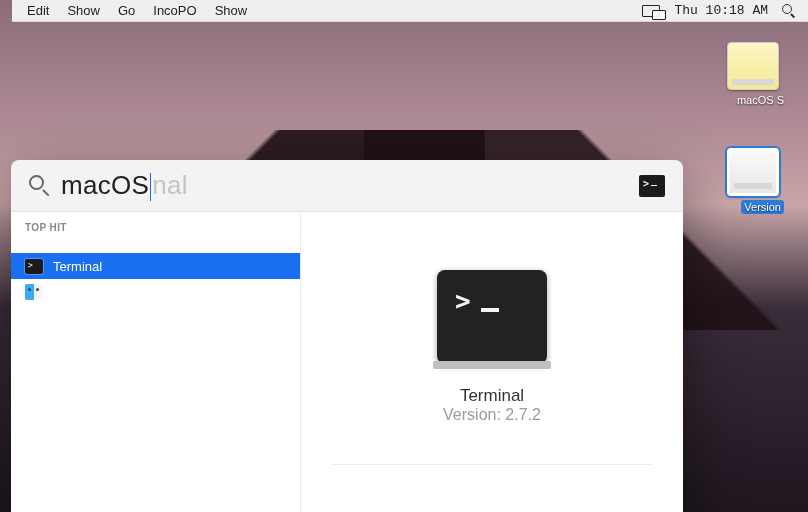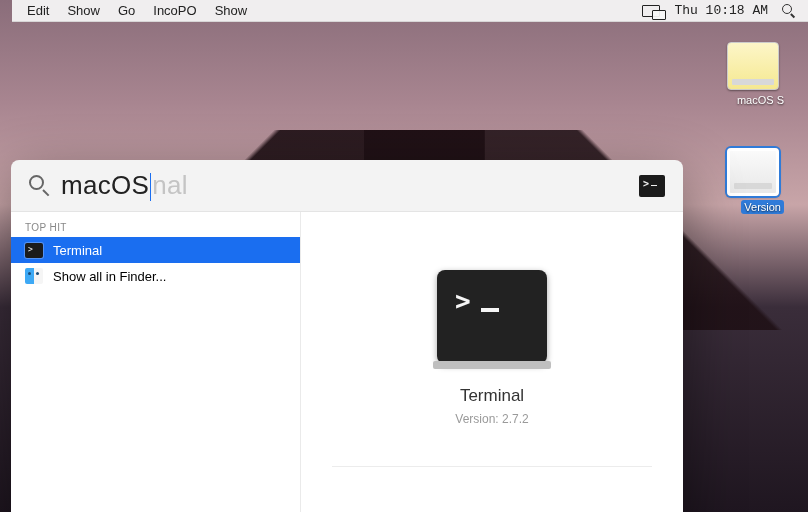--- a/index.html
+++ b/index.html
@@ -72,36 +72,36 @@
   flex:1; border:none; background:transparent; outline:none;
   font-size:26px; font-weight:300; color:#222; letter-spacing:0.3px;
 }
 .sp-input::placeholder{ color:#bcbcbc;}
 .sp-topicon { width:26px; height:22px; background:#1b1b1b; border-radius:2px; position:relative; margin-left:10px; flex-shrink:0;}
 .sp-topicon::before{ content:">"; color:#f0f0f0; font-family:monospace; font-size:10px; position:absolute; left:4px; top:3px; font-weight:bold;}
 .sp-topicon::after{ content:""; position:absolute; width:6px; height:1.5px; background:#f0f0f0; left:12px; top:10px;}
 
 .sp-body { display:flex; height:340px; }
 .sp-left { width:290px; background:#fff; border-right:1px solid #eaeaea; padding-top:4px;}
-.sp-section { font-size:10px; font-weight:400; color:#888; letter-spacing:0.4px; padding:6px 14px 4px;}
+.sp-section { font-size:10px; font-weight:700; color:#888; letter-spacing:0.4px; padding:6px 14px 20px;}
 .sp-row { display:flex; align-items:center; height:26px; padding:0 14px; font-size:13px; gap:10px; cursor:default;}
 .sp-row.sel { background:#1a6ef0; color:#fff;}
 .sp-row .mini-term { width:18px; height:15px; background:#1b1b1b; border-radius:2px; position:relative; flex-shrink:0;}
 .sp-row .mini-term::before{ content:">"; color:#eee; font:8px/1 monospace; position:absolute; left:3px; top:3px;}
 .sp-row.sel .mini-term{ box-shadow:0 0 0 1px rgba(255,255,255,0.25);}
 .sp-row .mini-finder{ width:18px; height:16px; border-radius:2px; background:linear-gradient(90deg,#3da9f5 50%,#f5f5f5 50%); position:relative; flex-shrink:0;}
 .sp-row .mini-finder::after{ content:""; position:absolute; left:3px; top:4px; width:3px; height:3px; background:#1b4d7a; border-radius:50%; box-shadow:8px 0 0 #1b4d7a;}
 
 .sp-right { flex:1; display:flex; flex-direction:column; padding-top:58px; align-items:center; background:#fff;}
 .preview-icon { width:110px; height:94px; background:#222; border-radius:8px; box-shadow:0 2px 6px rgba(0,0,0,0.35); position:relative;}
 .preview-icon::before{ content:">"; color:#f5f5f5; font:bold 26px/1 monospace; position:absolute; left:18px; top:18px;}
 .preview-icon::after{ content:""; position:absolute; width:18px; height:4px; background:#f5f5f5; left:44px; top:38px;}
 .preview-icon .lip{ position:absolute; left:-4px; right:-4px; bottom:-5px; height:8px; background:#bfbfbf; border-radius:2px;}
 .preview-title{ margin-top:22px; font-size:17px; color:#333;}
-.preview-sub{ margin-top:6px; font-size:12px; color:#9a9a9a;}
+.preview-sub{ font-size:16px; color:#9a9a9a;}
 .preview-sub .vlabel::after{content:": ";}
 .preview-hr{ width:84%; border:none; border-top:1px solid #ececec; margin-top:40px;}
 
 .caret{ display:inline-block; width:1px; height:28px; background:#1a6ef0; vertical-align:middle; margin:0 1px; animation:blink 1s steps(1) infinite;}
 @keyframes blink{50%{opacity:0}}
 .ghost{ color:#c4c4c4;text-align:center;}
 </style>
 </head>
 <body>
 
@@ -152,21 +152,20 @@
       <div class="sp-left">
         <div class="sp-section">TOP HIT</div>
 
         <div class="sp-row sel">
           <span class="mini-term"></span>
           <span>Terminal</span>
         </div>
 
         <div class="sp-row">
           <span class="mini-finder"></span>
-          <span>Show all in Finder...</span>
         </div>
       </div>
 
       <div class="sp-right">
         <div class="preview-icon">
           <div class="lip"></div>
         </div>
         <div class="preview-title">Terminal</div>
         <div class="preview-sub">
           <span class="vlabel">Version</span><span>2.7.2</span>

